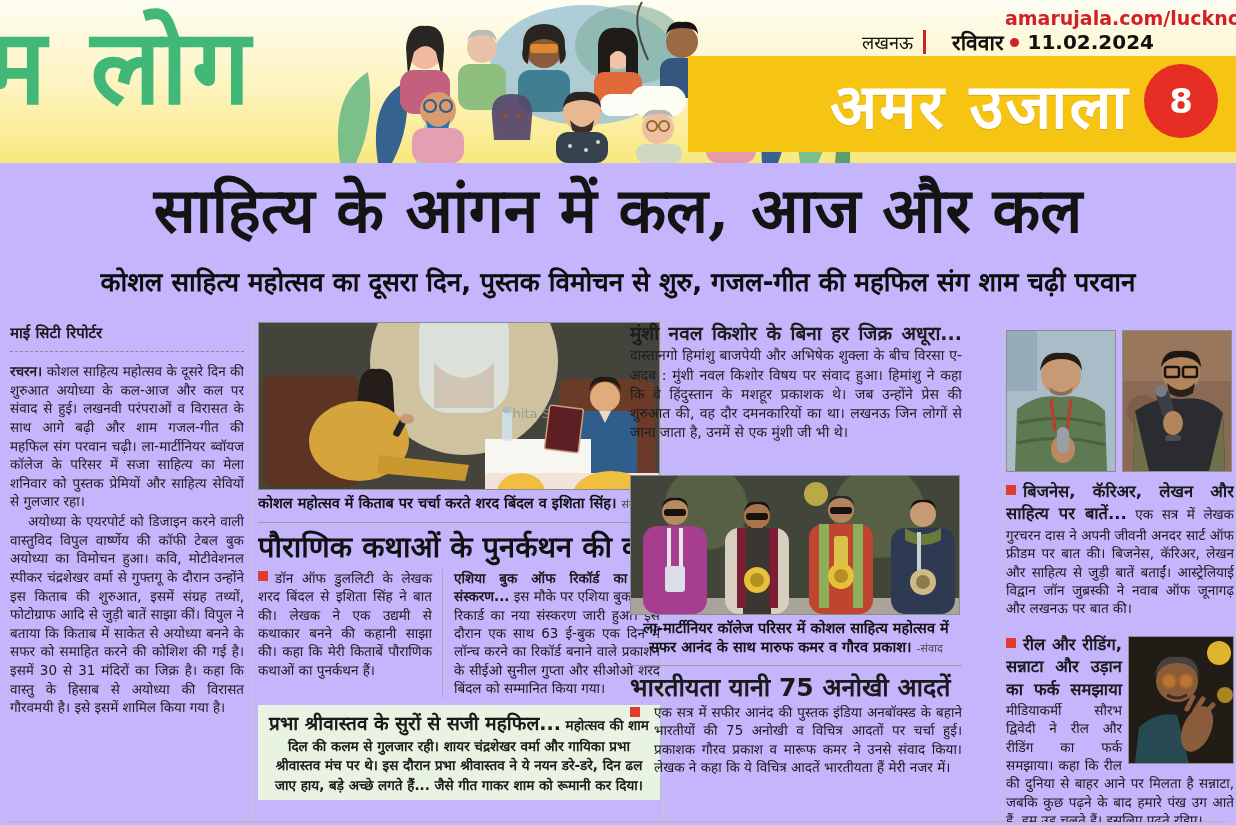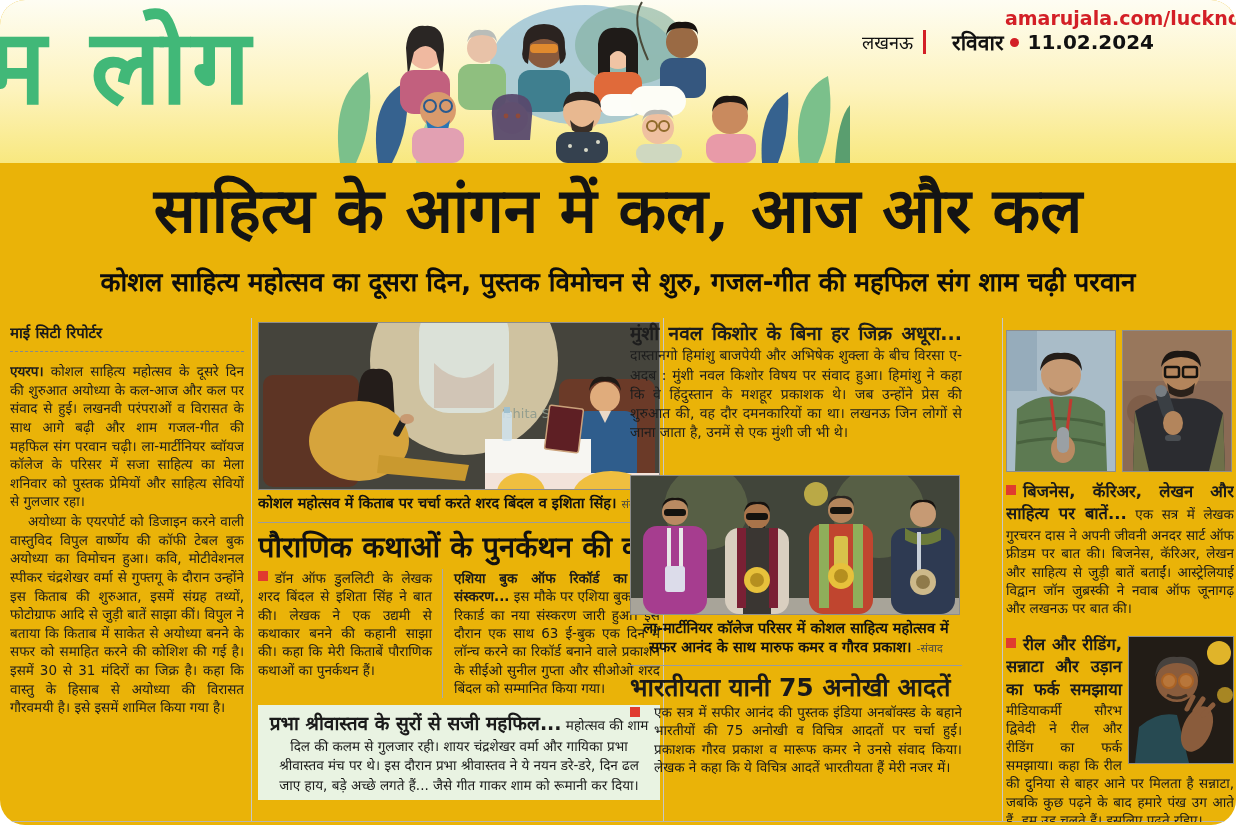--- a/index.html
+++ b/index.html
@@ -1,18 +1,18 @@
 <!DOCTYPE html>
 <html><head>
 <meta charset="utf-8">
 <style>
   * { margin:0; padding:0; box-sizing:border-box; }
   html,body { background:#ffffff; }
   body { font-family:"DejaVu Sans", sans-serif; color:#1a1a1a; }
-  .page { position:relative; width:1236px; height:825px; background:#eab308; overflow:hidden;border-radius:25px; }
+  .page { position:relative; width:1236px; height:825px; background:#c4b5fd; overflow:hidden; }
 
   
   .header { position:absolute; left:0; top:0; width:1236px; height:163px;
             background:linear-gradient(180deg,#fefdf3 0%, #fdf3bd 55%, #f8e87f 100%); overflow:hidden; }
   .section-logo { position:absolute; left:-16px; top:10px; font-size:104px; font-weight:bold;
                   color:#41b878; letter-spacing:4px; line-height:1.1; }
   .illustration { position:absolute; left:330px; top:0; width:520px; height:163px; }
   .gold-band { position:absolute; left:688px; top:56px; width:548px; height:96px; background:#f6c413; }
   .masthead { position:absolute; left:142px; top:6px; font-size:62px; font-weight:bold; color:#ffffff;
               letter-spacing:2px; text-shadow:0 1px 0 #d8a90a; white-space:nowrap; }
@@ -57,21 +57,21 @@
   .caption-main { margin-top:4px; height:24px; overflow:hidden; white-space:nowrap; }
   .hr { height:1px; background:#9c9c9c; margin:4px 0 3px; }
   .retell-heading { font-size:29px; font-weight:bold; color:#111; height:40px; overflow:hidden; white-space:nowrap; }
   .retell-cols { display:flex; margin-top:3px; }
   .retell-left { width:185px; padding-right:10px; border-right:1px solid #aaa; }
   .retell-right { width:217px; padding-left:11px; }
   .item-text { font-size:13.5px; line-height:1.36; text-align:justify; }
   .item-lead { font-weight:bold; }
   .green-box { margin-top:7px; background:#e9f3e2; padding:5px 10px; text-align:center; }
   .green-box .gb-lead { font-weight:bold; font-size:19px;text-align:right; }
-  .green-box .gb-text { font-size:13.5px; line-height:1.4; }
+  .green-box .gb-text { font-size:13.5px; line-height:1.4;font-weight:bold; }
 
   
   .col3 { position:absolute; left:630px; top:320px; width:332px; height:502px; overflow:hidden; }
   .munshi { height:152px; overflow:hidden; }
   .munshi .m-lead { font-weight:bold; font-size:19px; }
   .munshi .m-text { font-size:14px; }
   .photo-group { width:330px; height:140px; margin-top:3px; }
   .caption-group { margin-top:4px; text-align:center; height:42px; overflow:hidden; }
   .bharat-heading { font-size:25px; font-weight:bold; margin-top:3px; height:34px; overflow:hidden; white-space:nowrap; }
   .bharat-item { margin-top:0; display:flex; }
@@ -165,20 +165,26 @@
           <circle cx="334" cy="126" r="5" fill="none" stroke="#8f6a2a" stroke-width="2"></circle>
           <rect x="306" y="144" width="46" height="19" rx="9" fill="#cfd8c0"></rect>
         </g>
       <g>
           <circle cx="400" cy="116" r="18" fill="#c98a5e"></circle>
           <path d="M382 112 Q 384 94 400 96 Q 418 94 418 112 Q 416 102 400 102 Q 386 102 382 112 Z" fill="#1c1613"></path>
           <rect x="376" y="134" width="50" height="29" rx="12" fill="#e89aa8"></rect>
         </g>
     </svg>
 
+    <div class="gold-band">
+      <div class="masthead">अमर उजाला</div>
+      <div class="page-circle">
+        <span>8</span>
+      </div>
+    </div>
 
     <div class="url">amarujala.com/lucknow</div>
     <div class="dateline">
       <span class="city">लखनऊ</span>
       <span class="red-bar"></span>
       <span class="day">रविवार</span>
       <span class="red-dot"></span>
       <span class="date">11.02.2024</span>
     </div>
   </div>
@@ -186,21 +192,21 @@
   <div class="headline">साहित्य के आंगन में कल, आज और कल</div>
   <div class="subheadline">कोशल साहित्य महोत्सव का दूसरा दिन, पुस्तक विमोचन से शुरु, गजल-गीत की महफिल संग शाम चढ़ी परवान</div>
 
   <div class="vrule" style="left:251px"></div>
   <div class="vrule" style="left:663px"></div>
   <div class="vrule" style="left:1002px"></div>
   <div class="bottom-rule"></div>
 
   <div class="col1">
     <div class="byline">माई सिटी रिपोर्टर</div>
-    <p class="body-text"><span class="lead-bold">एयरप।</span><span> कोशल साहित्य महोत्सव के दूसरे दिन की शुरुआत अयोध्या के कल-आज और कल पर संवाद से हुई। लखनवी परंपराओं व विरासत के साथ आगे बढ़ी और शाम गजल-गीत की महफिल संग परवान चढ़ी। ला-मार्टीनियर ब्वॉयज कॉलेज के परिसर में सजा साहित्य का मेला शनिवार को पुस्तक प्रेमियों और साहित्य सेवियों से गुलजार रहा।</span></p>
+    <p class="body-text"><span class="lead-bold">रचरन।</span><span> कोशल साहित्य महोत्सव के दूसरे दिन की शुरुआत अयोध्या के कल-आज और कल पर संवाद से हुई। लखनवी परंपराओं व विरासत के साथ आगे बढ़ी और शाम गजल-गीत की महफिल संग परवान चढ़ी। ला-मार्टीनियर ब्वॉयज कॉलेज के परिसर में सजा साहित्य का मेला शनिवार को पुस्तक प्रेमियों और साहित्य सेवियों से गुलजार रहा।</span></p>
     <p class="body-text para2">अयोध्या के एयरपोर्ट को डिजाइन करने वाली वास्तुविद विपुल वार्ष्णेय की कॉफी टेबल बुक अयोध्या का विमोचन हुआ। कवि, मोटीवेशनल स्पीकर चंद्रशेखर वर्मा से गुफ्तगू के दौरान उन्होंने इस किताब की शुरुआत, इसमें संग्रह तथ्यों, फोटोग्राफ आदि से जुड़ी बातें साझा कीं। विपुल ने बताया कि किताब में साकेत से अयोध्या बनने के सफर को समाहित करने की कोशिश की गई है। इसमें 30 से 31 मंदिरों का जिक्र है। कहा कि वास्तु के हिसाब से अयोध्या की विरासत गौरवमयी है। इसे इसमें शामिल किया गया है।</p>
   </div>
 
   <div class="col2">
     <div class="photo-frame photo-main">
       <svg width="400" height="166" viewBox="0 0 400 166">
         <rect width="400" height="166" fill="#45443c"></rect>
         <circle cx="205" cy="38" r="94" fill="#cfc2a0"></circle>
         <rect x="160" y="-20" width="90" height="110" rx="30" fill="#dde6e2" opacity="0.85"></rect>
         <path d="M175 40 Q 205 70 235 40 L 235 85 L 175 85 Z" fill="#cdb9a8" opacity="0.7"></path>

